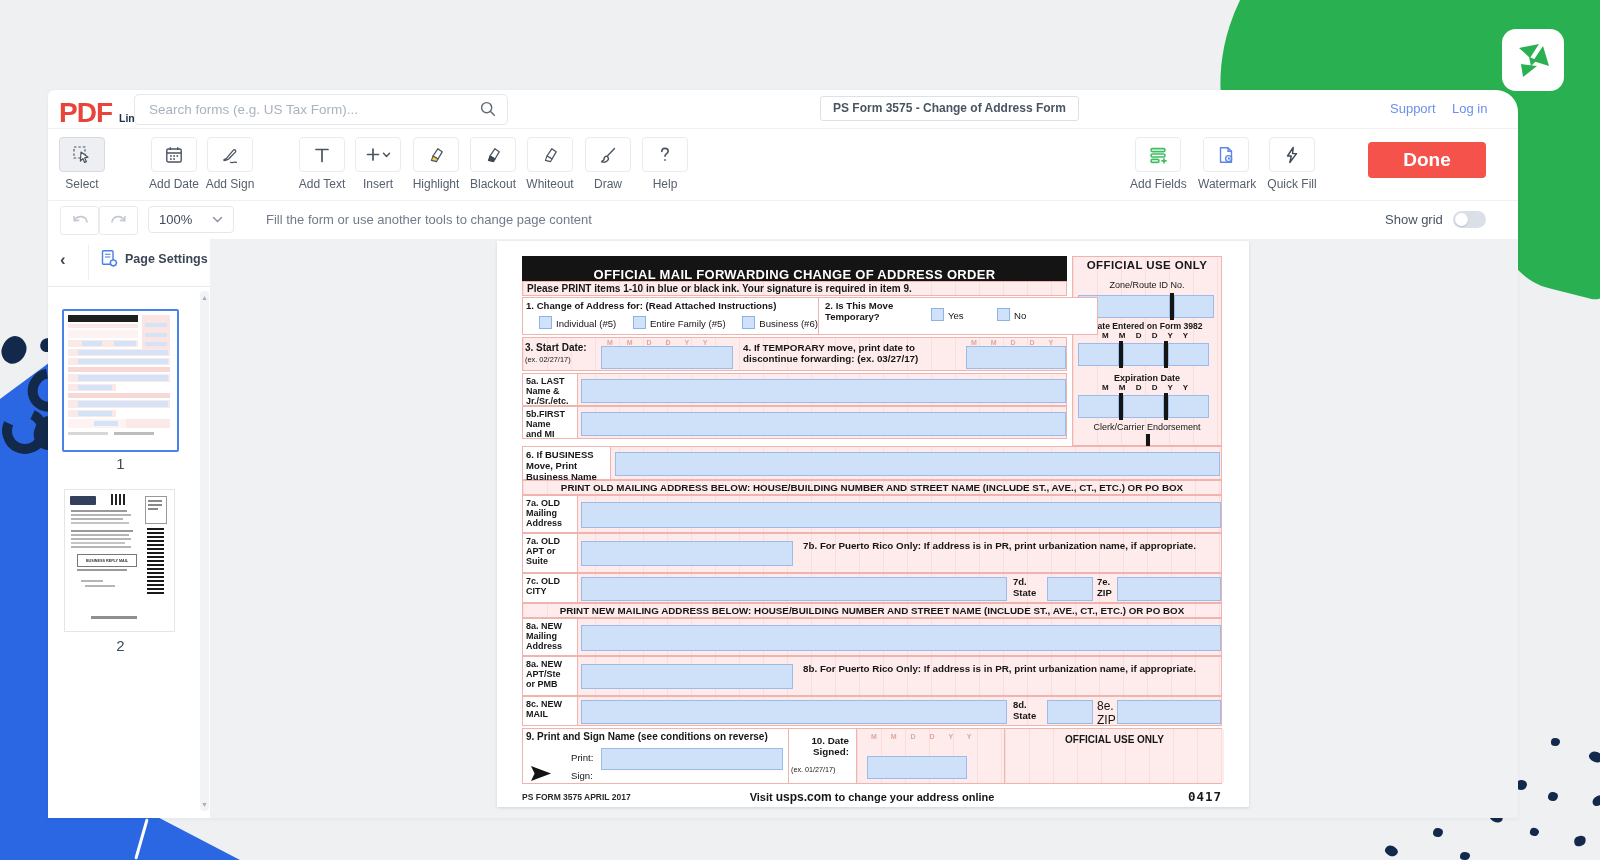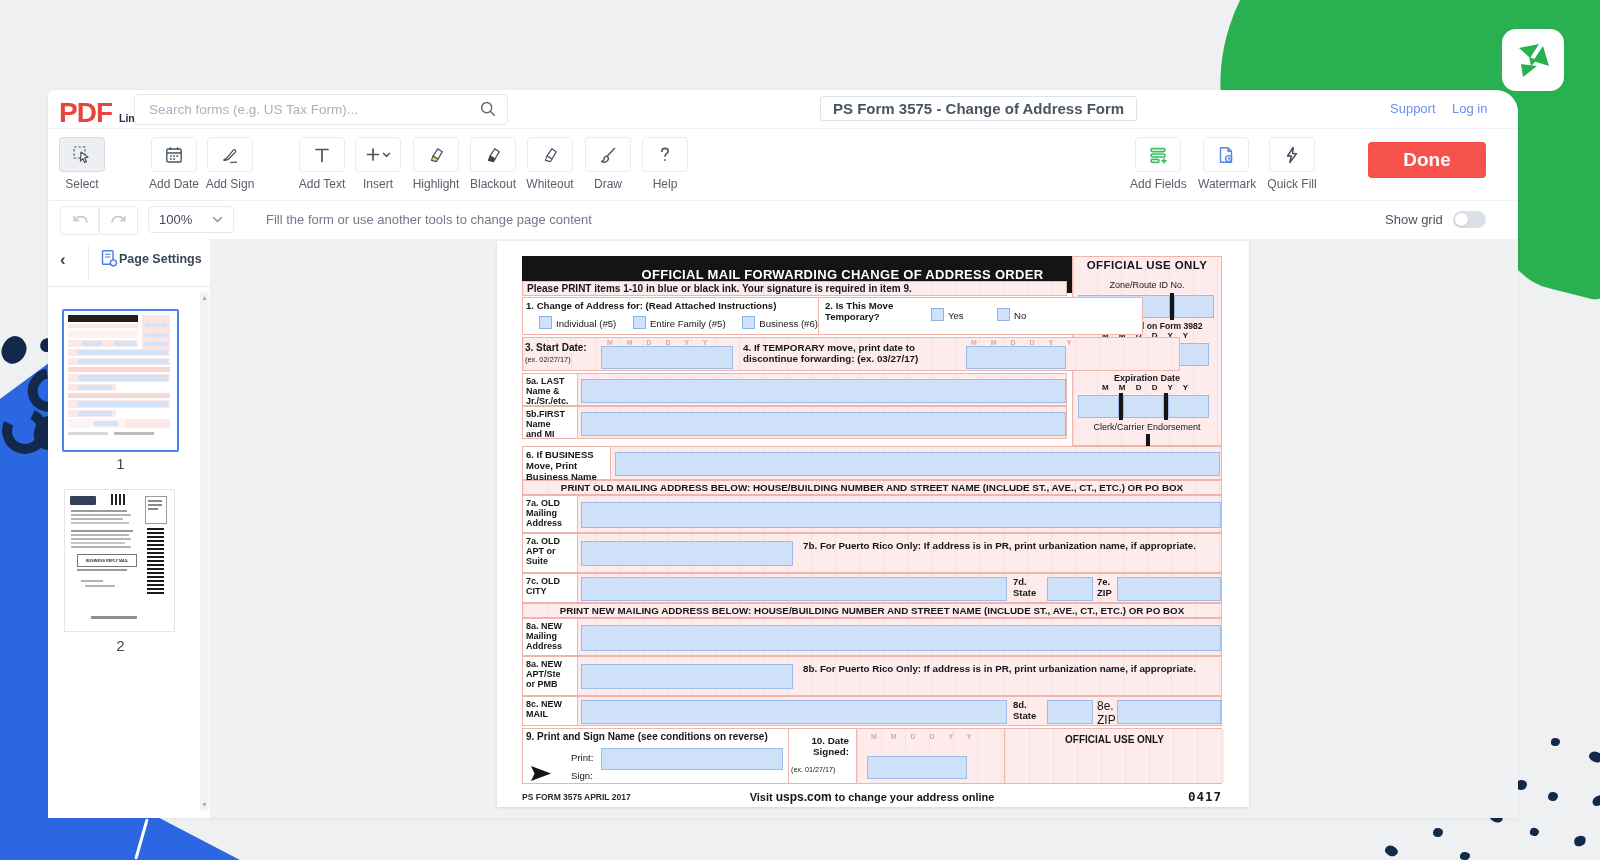--- a/index.html
+++ b/index.html
@@ -26,21 +26,21 @@
   .hdr{left:0;top:0;width:100%;height:38px;border-bottom:1px solid #eef0f2;}
   .logo{left:11px;top:7px;font-weight:bold;}
   .logo .pdf{color:#e8443b;font-size:28px;letter-spacing:-1px;font-weight:800;}
   .logo .liner{color:#22314e;font-size:10.5px;font-weight:700;margin-left:7px;}
   .search{left:86px;top:4px;width:372px;height:29px;border:1px solid #e4e7eb;border-radius:5px;background:#fff;}
   .search input{position:absolute;left:12px;top:1px;width:320px;height:25px;border:0;outline:0;font-size:13.5px;
     font-family:"Liberation Sans",sans-serif;color:#3c4656;background:transparent;}
   .search input::placeholder{color:#a9b2bf;}
   .search .sico{position:absolute;right:10px;top:5px;}
   .doc-pill{left:772px;top:6px;height:23px;line-height:23px;padding:0 12px;border:1px solid #dde1e7;border-radius:3px;
-    font-size:15px;font-weight:700;color:#4a5563;background:#fff;}
+    font-size:12px;font-weight:700;color:#4a5563;background:#fff;}
   .hlink{top:11px;font-size:13px;color:#6c8ff0;cursor:pointer;}
   
   .tbar{left:0;top:38px;width:100%;height:72px;}
   .tool{position:absolute;top:9px;width:56px;text-align:center;cursor:pointer;}
   .tool .ibox{margin:0 auto;width:44px;height:33px;border:1px solid #e9ebef;border-radius:4px;background:#fff;
     display:flex;align-items:center;justify-content:center;}
   .tool.active .ibox{background:#edeff2;border-color:#d7dbe1;}
   .tool .tlabel{margin-top:5px;font-size:12px;color:#57606d;white-space:nowrap;}
   .done-btn{left:1320px;top:14px;width:118px;height:36px;background:#f4524a;color:#fff;border-radius:4px;
     font-size:19px;font-weight:700;display:flex;align-items:center;justify-content:center;cursor:pointer;}
@@ -54,37 +54,37 @@
   .gridlbl{left:1337px;top:11px;font-size:13px;color:#4a5462;}
   .toggle{left:1405px;top:10px;width:33px;height:17px;border-radius:9px;background:#dbe0e8;cursor:pointer;}
   .toggle .knob{position:absolute;left:2px;top:2px;width:13px;height:13px;border-radius:50%;background:#fff;
     box-shadow:0 1px 2px rgba(0,0,0,.15);}
   
   .content{left:0;top:149px;width:100%;height:579px;}
   .side{left:0;top:0;width:162px;height:100%;background:#fff;border-right:1px solid #e7eaee;}
   .side-hdr{left:0;top:0;width:100%;height:47px;border-bottom:1px solid #e9ebef;}
   .side-chev{left:12px;top:11px;font-size:17px;color:#3b4656;font-weight:700;cursor:pointer;}
   .side-div{left:40px;top:6px;width:1px;height:35px;background:#edeff2;}
-  .ps-btn{left:52px;top:10px;display:flex;align-items:center;cursor:pointer;}
+  .ps-btn{left:52px;top:10px;display:flex;align-items:center;gap:6px;cursor:pointer;}
   .ps-btn span{font-size:12.5px;font-weight:700;color:#3b4656;}
   .thumb1{left:14px;top:70px;width:113px;height:139px;border:2px solid #4b82e8;border-radius:2px;background:#fff;cursor:pointer;}
   .thumb2{left:16px;top:250px;width:109px;height:141px;border:1px solid #e2e5ea;background:#fff;cursor:pointer;}
   .pnum{left:0;width:145px;text-align:center;font-size:15px;color:#3f4a5a;}
   .sscroll{right:1px;top:52px;width:9px;height:520px;background:#f2f3f5;border-radius:4px;}
   .sarrow{position:absolute;left:0;width:9px;text-align:center;font-size:7px;color:#a7aeb8;}
   .t1row{position:absolute;background:#fbe9e7;}
   .t1blue{position:absolute;background:#d4e3f7;}
   .canvas{left:162px;top:0;width:1308px;height:100%;background:#f0f1f3;}
   
   .pagepaper{left:287px;top:2px;width:752px;height:566px;background:#fff;box-shadow:0 1px 3px rgba(0,0,0,.12);}
   .form{left:25px;top:15px;width:700px;height:551px;font-family:"Liberation Sans",sans-serif;color:#161616;}
   .pink{background:#fdeceb;background-image:repeating-linear-gradient(90deg,rgba(232,148,138,.16) 0 1px,transparent 1px 24px);}
   .bdr{border:1px solid #eeb4ad;box-sizing:border-box;}
   .blackbar{left:0;top:0;width:545px;height:37px;background:#141414;color:#fff;font-weight:700;font-size:13px;
-    display:flex;align-items:center;justify-content:center;letter-spacing:.3px;padding-left:48px;}
+    display:flex;align-items:center;justify-content:center;letter-spacing:.3px;}
   .fnote{left:0;top:25px;width:545px;height:15px;font-size:10px;font-weight:700;line-height:14px;padding-left:4px;}
   .prel{white-space:pre-line;}
   .field{background:#cfe1f8;border:1px solid #9dbbe8;box-sizing:border-box;cursor:text;}
   .cb{display:inline-block;width:11px;height:11px;background:#cfe2f9;border:1px solid #8fb3e2;vertical-align:-2px;
      margin-right:4px;cursor:pointer;}
   .faint{color:#dca79f;font-size:7px;font-weight:700;letter-spacing:6px;}
   .rcol{left:550px;top:0;width:150px;height:190px;}
   .rc-t{width:100%;text-align:center;}
   .seg{display:inline-block;background:#cfe1f8;border:1px solid #9dbbe8;box-sizing:border-box;height:23px;vertical-align:middle;}
   .segdiv{display:inline-block;width:4px;height:27px;background:#141414;vertical-align:middle;}
@@ -410,35 +410,35 @@
             <div class="abs rc-t" style="top:126px;font-size:8px;font-weight:700;letter-spacing:4px;">M M  D D  Y Y</div>
             <div class="abs" style="left:5px;top:136px;white-space:nowrap;">
               <span class="seg" style="width:41px;"></span><span class="segdiv"></span><span class="seg" style="width:41px;"></span><span class="segdiv"></span><span class="seg" style="width:41px;"></span>
             </div>
             <div class="abs rc-t" style="top:165px;font-size:9px;">Clerk/Carrier Endorsement</div>
             <div class="abs" style="left:73px;top:177px;width:4px;height:14px;background:#141414;"></div>
           </div>
 
           <div class="abs fnote pink bdr">Please PRINT items 1-10 in blue or black ink. Your signature is required in item 9.</div>
 
-          <div class="abs bdr" style="left:0;top:41px;width:621px;height:38px;background:#fff;padding-left:12px;">
+          <div class="abs bdr" style="left:0;top:41px;width:576px;height:38px;background:#fff;padding-left:12px;">
             <div class="abs" style="left:3px;top:2px;font-size:9.6px;font-weight:700;">1. Change of Address for: (Read Attached Instructions)</div>
             <div class="abs" style="left:16px;top:18px;font-size:9.6px;">
               <span class="cb"></span><span>Individual (#5)</span>
               <span class="cb" style="margin-left:14px;"></span><span>Entire Family (#5)</span>
               <span class="cb" style="margin-left:14px;"></span><span>Business (#6)</span>
             </div>
             <div class="abs" style="left:295px;top:0;width:1px;height:100%;background:#eeb4ad;"></div>
             <div class="abs prel" style="left:302px;top:2px;font-size:9.6px;font-weight:700;">2. Is This Move
 Temporary?</div>
             <div class="abs" style="left:408px;top:10px;font-size:9.6px;"><span class="cb"></span><span>Yes</span></div>
             <div class="abs" style="left:474px;top:10px;font-size:9.6px;"><span class="cb"></span><span>No</span></div>
           </div>
 
-          <div class="abs pink bdr" style="left:0;top:81px;width:658px;height:34px;">
+          <div class="abs pink bdr" style="left:0;top:81px;width:545px;height:34px;">
             <div class="abs" style="left:2px;top:4px;font-size:10px;font-weight:700;">3. Start Date:</div>
             <div class="abs" style="left:2px;top:17px;font-size:7.4px;">(ex. 02/27/17)</div>
             <div class="abs faint" style="left:84px;top:1px;">M M  D D  Y Y</div>
             <div class="abs field" style="left:78px;top:8px;width:132px;height:23px;"></div>
             <div class="abs prel" style="left:220px;top:4px;width:230px;font-size:9.8px;font-weight:700;">4.  If TEMPORARY move, print date to
 discontinue forwarding: (ex. 03/27/17)</div>
             <div class="abs faint" style="left:448px;top:1px;">M M  D D  Y Y</div>
             <div class="abs field" style="left:443px;top:8px;width:100px;height:23px;"></div>
           </div>
 

